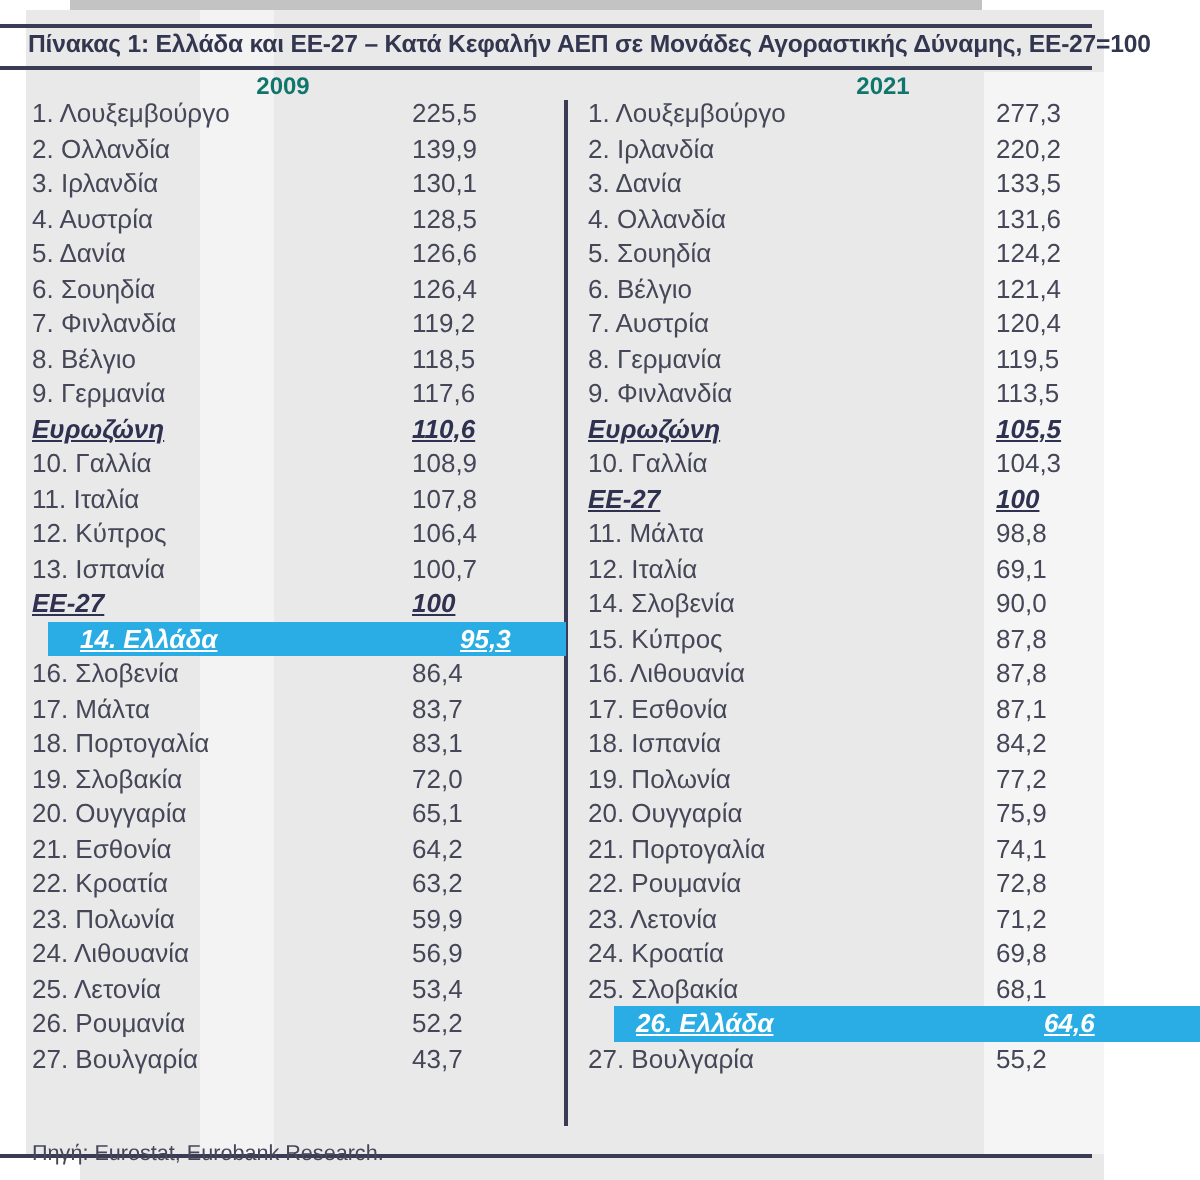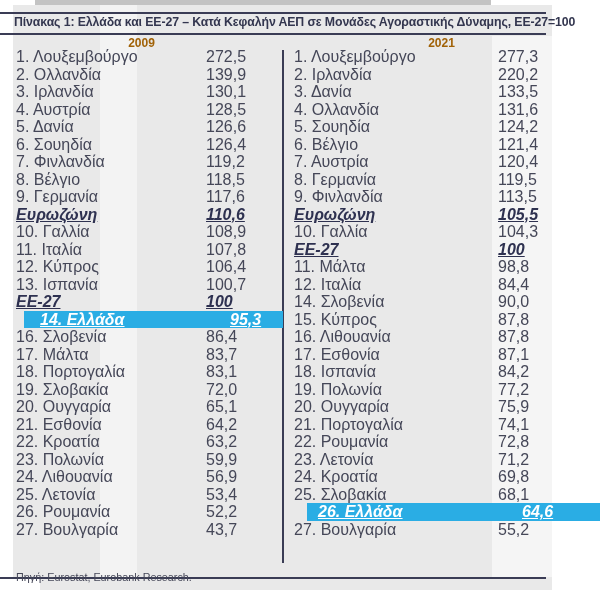--- a/index.html
+++ b/index.html
@@ -19,28 +19,28 @@
   .rule-top{left:0;top:12px;width:546px;height:1.5px;}
   .rule-title-bottom{left:0;top:33px;width:546px;height:2px;}
   .rule-bottom{left:0;top:577px;width:546px;height:2px;}
   .divider{position:absolute;left:282px;top:50px;width:2px;height:513px;background:#3a3c55;}
   
   .title{
     position:absolute;left:14px;top:15px;width:540px;
     font-size:12.3px;font-weight:700;color:#33364f;white-space:nowrap;letter-spacing:-0.1px;text-align:right;
   }
   .col-header{
-    position:absolute;top:36px;font-size:12px;font-weight:700;color:#a16207;text-align:center;
+    position:absolute;top:36px;font-size:12px;font-weight:700;color:#0f766e;text-align:center;
   }
   .col-header.h-left{left:0;width:283px;}
   .col-header.h-right{left:283px;width:317px;}
   .col{position:absolute;top:48px;}
   .col-left{left:0;width:283px;}
   .col-right{left:283px;width:317px;}
-  .row{position:relative;height:17.5px;line-height:17.6px;font-size:16px;color:#454758;}
+  .row{position:relative;height:17.5px;line-height:17.6px;font-size:13px;color:#454758;}
   .row .label{position:absolute;white-space:nowrap;}
   .row .value{position:absolute;white-space:nowrap;}
   .col-left .row .label{left:16px;}
   .col-left .row .value{left:206px;}
   .col-right .row .label{left:11px;}
   .col-right .row .value{left:215px;}
   .row.aggregate{font-weight:700;font-style:italic;color:#2e3150;padding-left:48px;}
   .row.aggregate .label,.row.aggregate .value{text-decoration:underline;}
   .row.highlight{font-weight:700;font-style:italic;color:#ffffff;margin-left:24px;}
   .row.highlight .label,.row.highlight .value{text-decoration:underline;}
@@ -62,21 +62,21 @@
 <div class="rule rule-bottom"></div>
 <div class="divider"></div>
 
 <div class="title">Πίνακας 1: Ελλάδα και ΕΕ-27 – Κατά Κεφαλήν ΑΕΠ σε Μονάδες Αγοραστικής Δύναμης, ΕΕ-27=100</div>
 <div class="col-header h-left">2009</div>
 <div class="col-header h-right">2021</div>
 
 <div class="col col-left">
     <div class="row normal">
       <span class="label">1. Λουξεμβούργο</span>
-      <span class="value">272,5</span>
+      <span class="value">225,5</span>
     </div>
     <div class="row normal">
       <span class="label">2. Ολλανδία</span>
       <span class="value">139,9</span>
     </div>
     <div class="row normal">
       <span class="label">3. Ιρλανδία</span>
       <span class="value">130,1</span>
     </div>
     <div class="row normal">
@@ -228,21 +228,21 @@
     <div class="row aggregate">
       <span class="label">ΕΕ-27</span>
       <span class="value">100</span>
     </div>
     <div class="row normal">
       <span class="label">11. Μάλτα</span>
       <span class="value">98,8</span>
     </div>
     <div class="row normal">
       <span class="label">12. Ιταλία</span>
-      <span class="value">84,4</span>
+      <span class="value">69,1</span>
     </div>
     <div class="row normal">
       <span class="label">14. Σλοβενία</span>
       <span class="value">90,0</span>
     </div>
     <div class="row normal">
       <span class="label">15. Κύπρος</span>
       <span class="value">87,8</span>
     </div>
     <div class="row normal">

